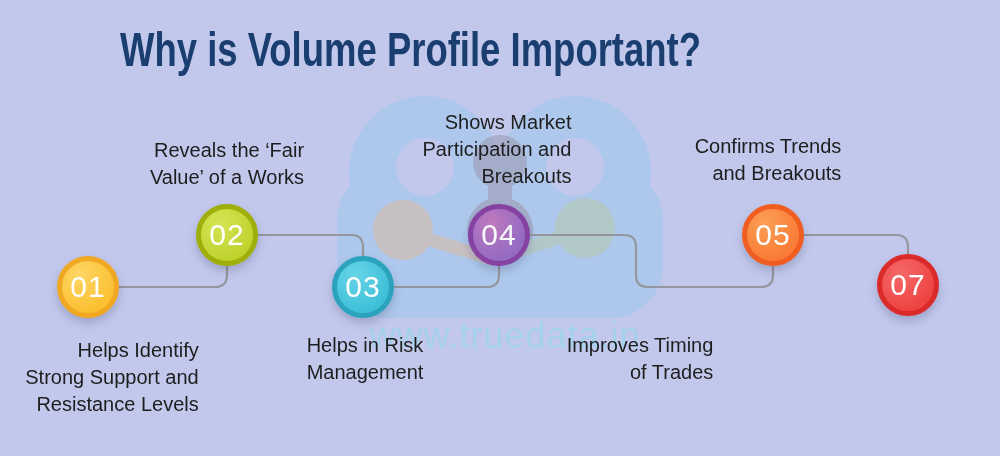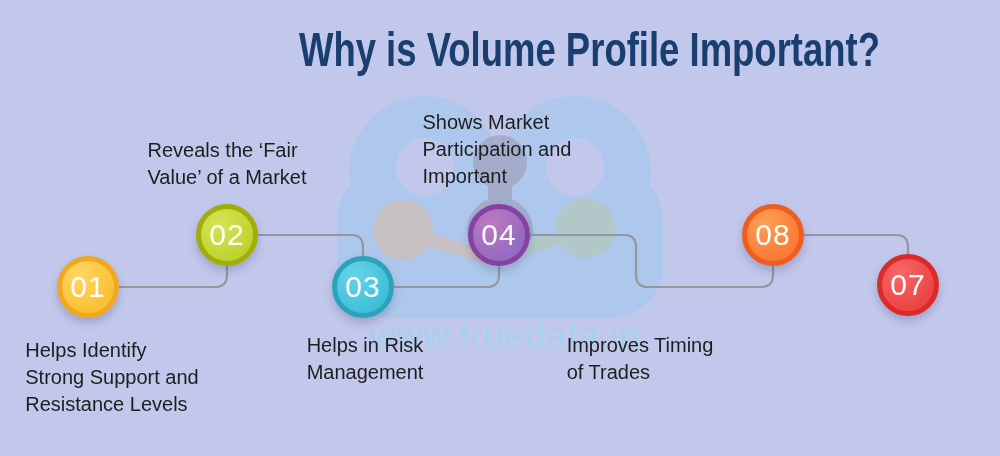--- a/index.html
+++ b/index.html
@@ -1,39 +1,39 @@
 <!DOCTYPE html>
 <html><head>
 <meta charset="utf-8">
 <style>
   html,body{margin:0;padding:0;}
   body{font-family:"Liberation Sans",sans-serif;}
   .canvas{
     position:relative;width:1000px;height:456px;
     background:#c2c8ec;overflow:hidden;
   }
-  .title-wrap{position:absolute;left:0;top:22px;width:1000px;text-align:right;}
+  .title-wrap{position:absolute;left:0;top:22px;width:1000px;text-align:left;}
   .title{
     margin:0;font-size:48px;font-weight:bold;color:#1a3e70;
     transform:scaleX(0.76);transform-origin:50% 50%;
     letter-spacing:0px;white-space:nowrap;
   }
   .layer-svg{position:absolute;left:0;top:0;}
   .circle{
     position:absolute;width:52px;height:52px;border-radius:50%;
     border:5px solid var(--ring,#888);
     background:radial-gradient(circle at 35% 28%, var(--light,#ccc), var(--fill,#aaa) 72%);
     box-shadow:0 5px 8px rgba(70,70,110,0.28);
     display:flex;align-items:center;justify-content:center;
   }
   .circle.translucent{opacity:0.92;}
   .num{color:#ffffff;font-size:30px;font-weight:400;letter-spacing:1px;text-align:center;}
   .label{
     position:absolute;transform:translateX(-50%);
-    text-align:left;color:#1e1e1e;font-size:20px;line-height:27px;
+    text-align:right;color:#1e1e1e;font-size:20px;line-height:27px;
     white-space:nowrap;
   }
   .wm-text{
     font-size:36px;fill:#a5d2ee;opacity:0.95;letter-spacing:1px;
     font-family:"Liberation Sans",sans-serif;
   }
   .connector{fill:none;stroke:var(--stroke,#94979d);stroke-width:2.2;}
 </style>
 </head>
 <body>
@@ -74,46 +74,50 @@
   <div class="circle" style="left: 196px; top: 204px; --ring: #9FAE0A; --fill: #BFD32F; --light: #D6E455;">
       <span class="num">02</span>
     </div>
   <div class="circle" style="left: 332px; top: 256px; --ring: #2BA3BC; --fill: #3FC0D9; --light: #67D4E7;">
       <span class="num">03</span>
     </div>
   <div class="circle translucent" style="left: 468px; top: 204px; --ring: #83399F; --fill: #9265C4; --light: #C276BD;">
       <span class="num">04</span>
     </div>
   <div class="circle" style="left: 742px; top: 204px; --ring: #EF5D20; --fill: #F97B35; --light: #FC9F56;">
-      <span class="num">08</span>
+      <span class="num">05</span>
     </div>
   <div class="circle" style="left: 877px; top: 254px; --ring: #DB2A2A; --fill: #EE4444; --light: #F56868;">
       <span class="num">07</span>
     </div>
 
   <div class="label" style="left:112px;top:337px">
     <div>Helps Identify</div>
     <div>Strong Support and</div>
     <div>Resistance Levels</div>
   </div>
   <div class="label" style="left:227px;top:137px">
     <div>Reveals the ‘Fair</div>
-    <div>Value’ of a Market</div>
+    <div>Value’ of a Works</div>
   </div>
   <div class="label" style="left:365px;top:332px">
     <div>Helps in Risk</div>
     <div>Management</div>
   </div>
   <div class="label" style="left:497px;top:109px">
     <div>Shows Market</div>
     <div>Participation and</div>
-    <div>Important</div>
+    <div>Breakouts</div>
   </div>
   <div class="label" style="left:640px;top:332px">
     <div>Improves Timing</div>
     <div>of Trades</div>
+  </div>
+  <div class="label" style="left:768px;top:133px">
+    <div>Confirms Trends</div>
+    <div>and Breakouts</div>
   </div>
 
   <div class="title-wrap">
     <h1 class="title">Why is Volume Profile Important?</h1>
   </div>
 
 </div>
 
 </body></html>

